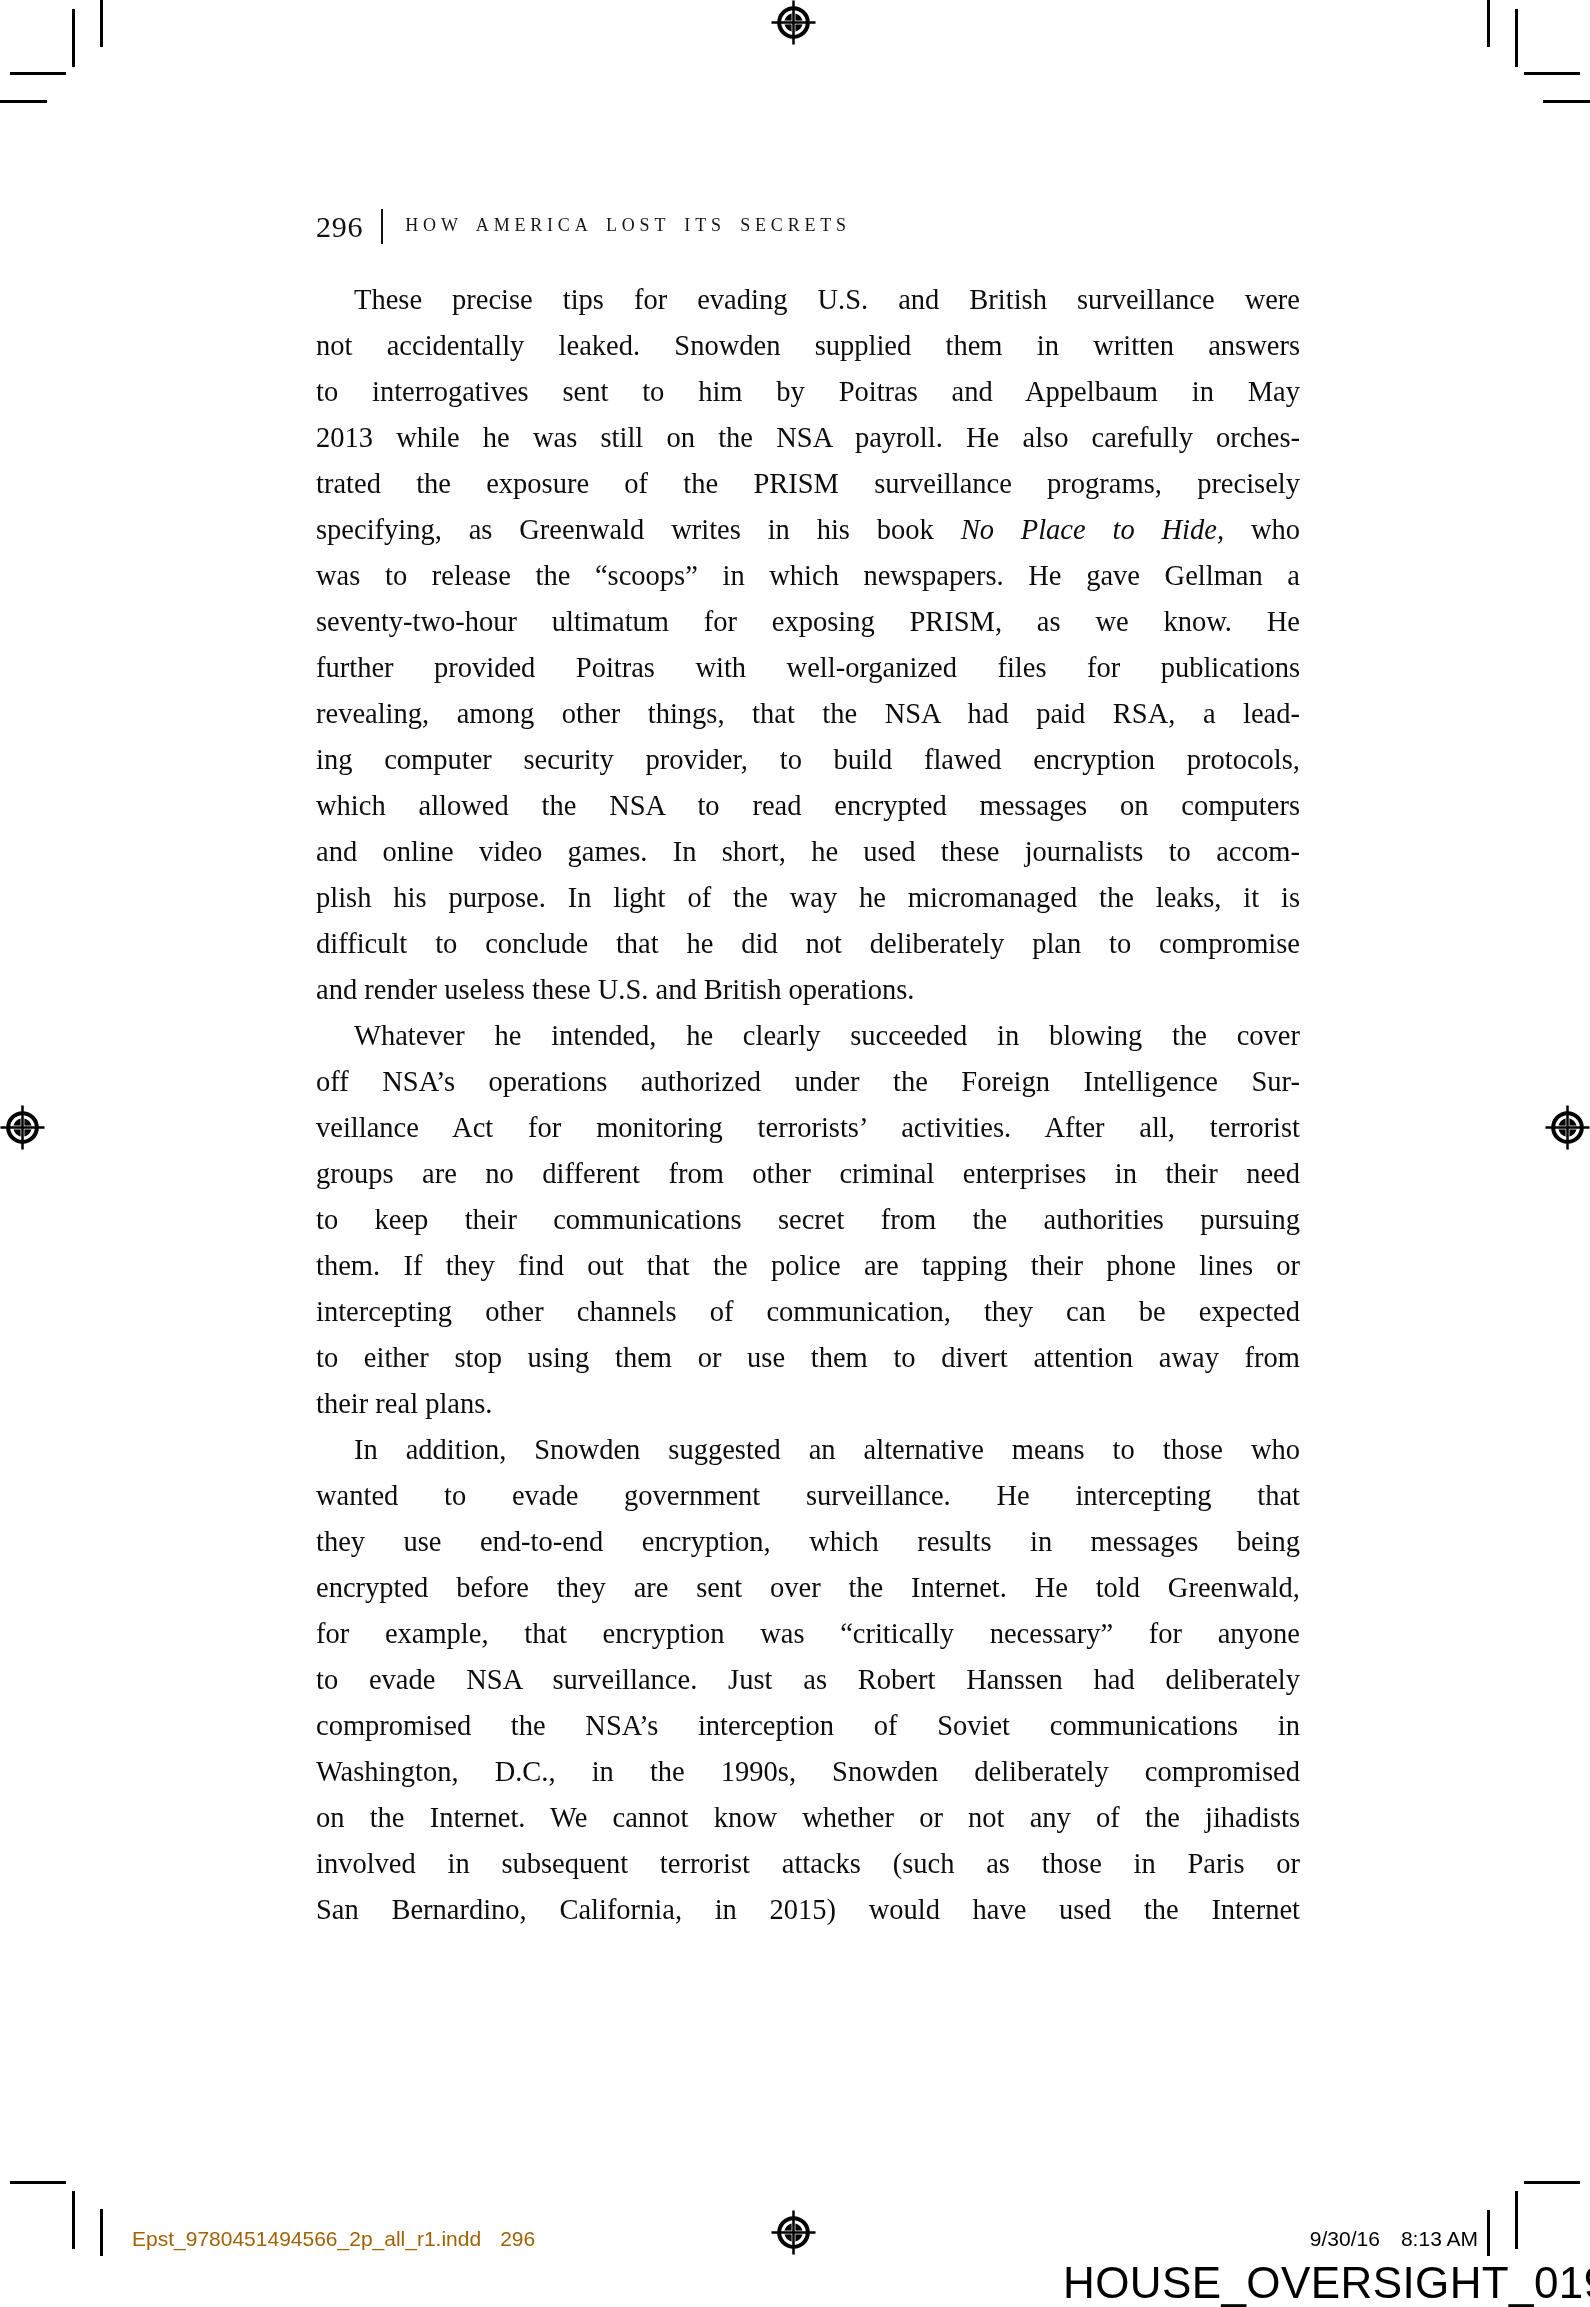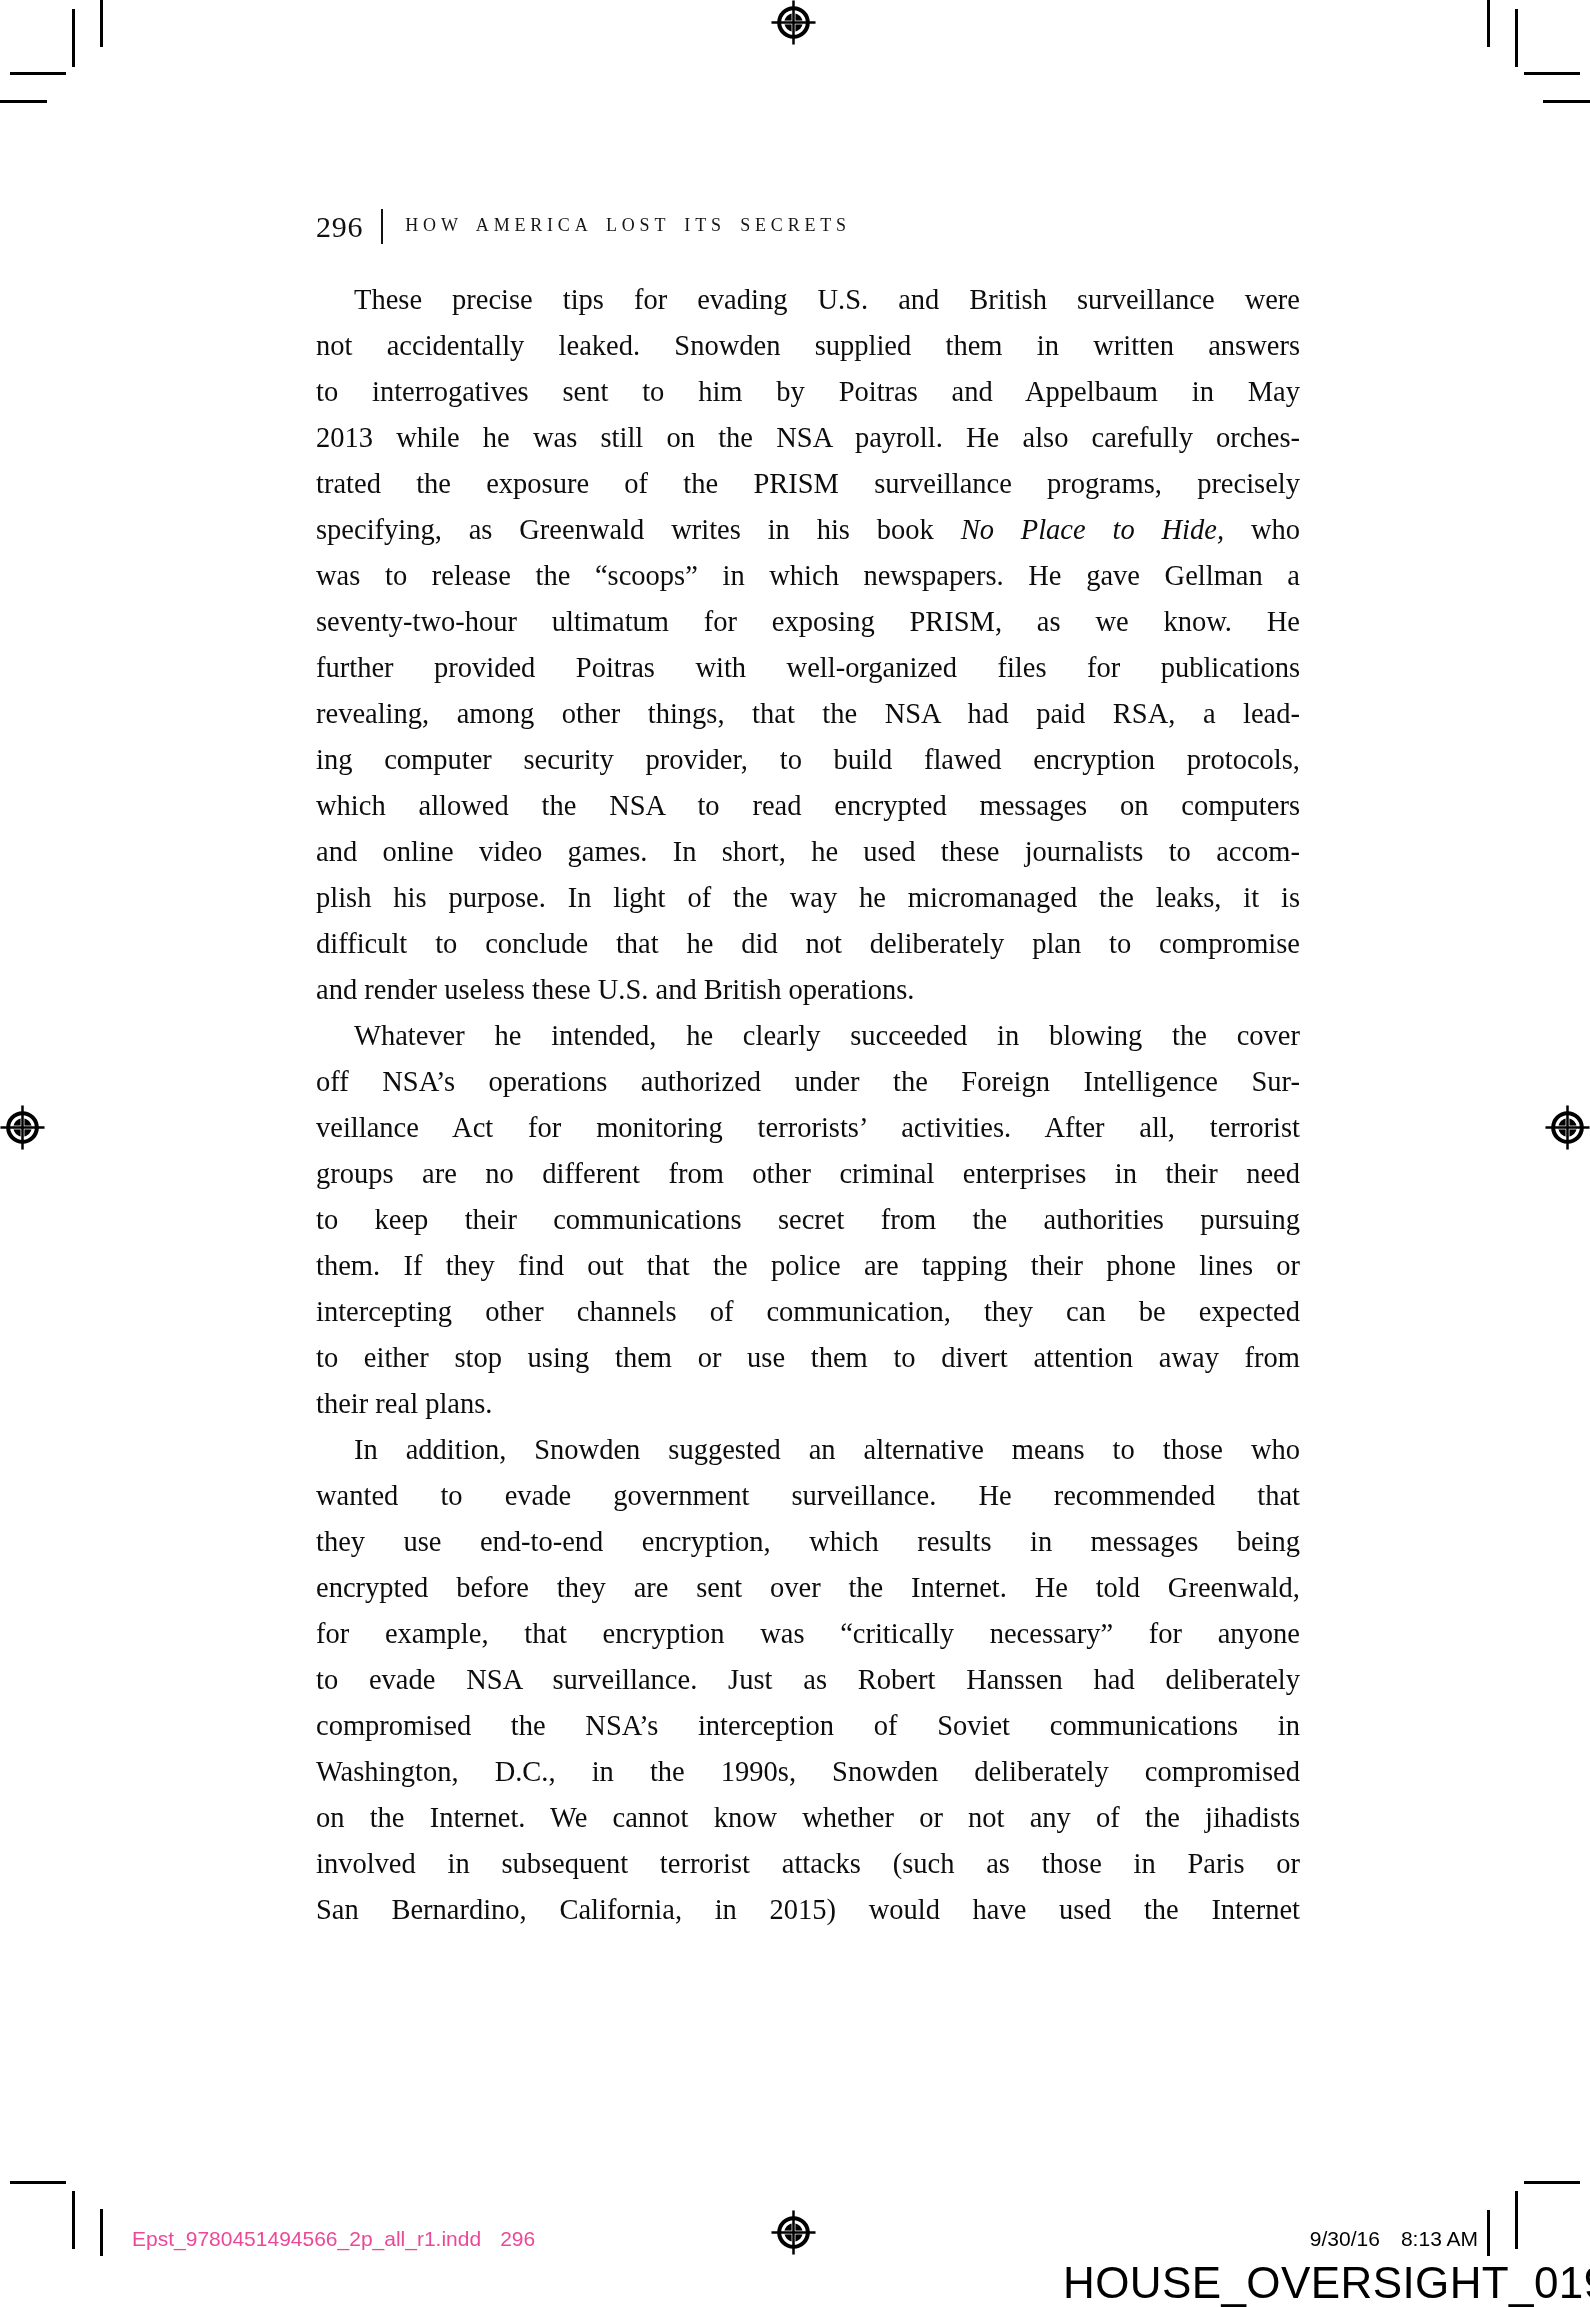--- a/index.html
+++ b/index.html
@@ -33,21 +33,21 @@
   .line{
     height:46px;line-height:46px;font-size:28.5px;
     text-align:justify;text-align-last:justify;
     white-space:normal;color:#0d0d0d;
   }
   .line.indent{text-indent:38px;}
   .line.last{text-align-last:left;}
   
   .slug{
     position:absolute;left:132px;top:2227px;
-    font-family:"Liberation Sans", sans-serif;font-size:21px;color:#ec4899;
+    font-family:"Liberation Sans", sans-serif;font-size:21px;color:#a16207;
     display:flex;gap:19px;white-space:nowrap;
   }
   .datetime{
     position:absolute;right:112px;top:2227px;
     font-family:"Liberation Sans", sans-serif;font-size:21px;color:#000;
     display:flex;gap:21px;white-space:nowrap;align-items:center;
   }
   .bates{
     position:absolute;left:1063px;top:2258px;
     font-family:"Liberation Sans", sans-serif;font-size:44px;color:#000;
@@ -103,21 +103,21 @@
       <div class="line indent">Whatever he intended, he clearly succeeded in blowing the cover</div>
       <div class="line">off NSA’s operations authorized under the Foreign Intelligence Sur-</div>
       <div class="line">veillance Act for monitoring terrorists’ activities. After all, terrorist</div>
       <div class="line">groups are no different from other criminal enterprises in their need</div>
       <div class="line">to keep their communications secret from the authorities pursuing</div>
       <div class="line">them. If they find out that the police are tapping their phone lines or</div>
       <div class="line">intercepting other channels of communication, they can be expected</div>
       <div class="line">to either stop using them or use them to divert attention away from</div>
       <div class="line last">their real plans.</div>
       <div class="line indent">In addition, Snowden suggested an alternative means to those who</div>
-      <div class="line">wanted to evade government surveillance. He recommended that</div>
+      <div class="line">wanted to evade government surveillance. He intercepting that</div>
       <div class="line">they use end-to-end encryption, which results in messages being</div>
       <div class="line">encrypted before they are sent over the Internet. He told Greenwald,</div>
       <div class="line">for example, that encryption was “critically necessary” for anyone</div>
       <div class="line">to evade NSA surveillance. Just as Robert Hanssen had deliberately</div>
       <div class="line">compromised the NSA’s interception of Soviet communications in</div>
       <div class="line">Washington, D.C., in the 1990s, Snowden deliberately compromised</div>
       <div class="line">on the Internet. We cannot know whether or not any of the jihadists</div>
       <div class="line">involved in subsequent terrorist attacks (such as those in Paris or</div>
       <div class="line">San Bernardino, California, in 2015) would have used the Internet</div>
     </div>

